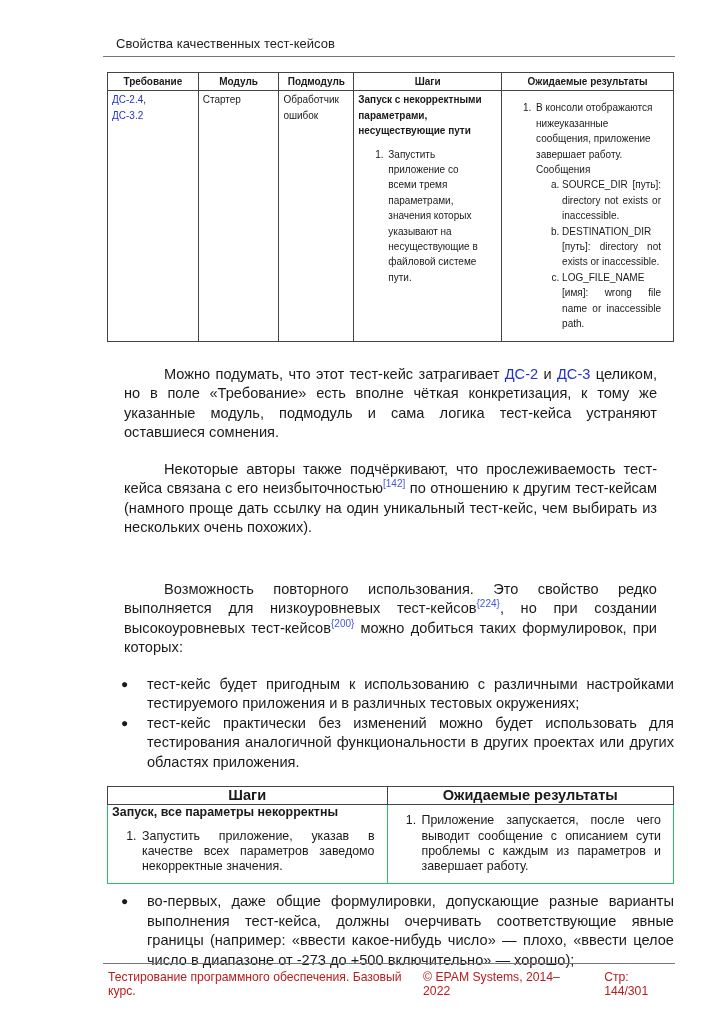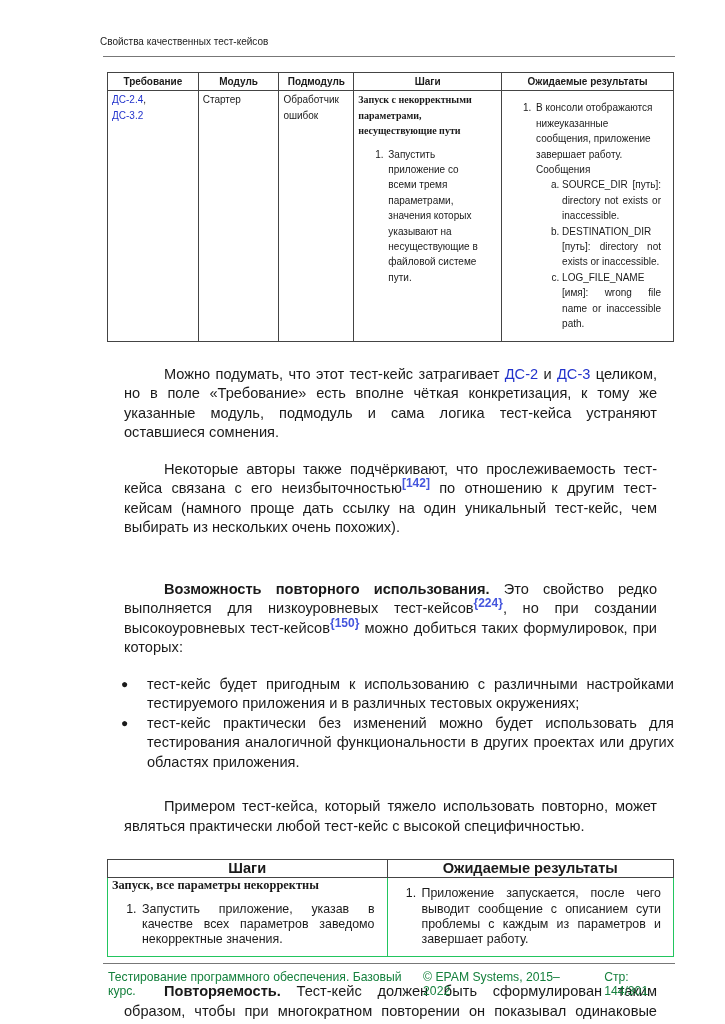--- a/index.html
+++ b/index.html
@@ -2,59 +2,59 @@
 <html><head>
 <meta charset="utf-8">
 <style>
   html, body { margin: 0; padding: 0; background: #ffffff; }
   body {
     width: 725px; height: 1024px; position: relative; overflow: hidden;
     font-family: "Liberation Sans", "DejaVu Sans", sans-serif;
     color: #1a1a1a;
   }
   .page-header {
-    position: absolute; left: 100px; top: 36px; width: 564px;
-    font-size: 10px; color: #222;
+    position: absolute; left: 116px; top: 36px; width: 564px;
+    font-size: 13px; color: #222;
   }
   .header-rule {
     position: absolute; left: 103px; top: 56px; width: 572px; height: 1px; background: #777;
   }
   .content {
     position: absolute; left: 107px; top: 72px; width: 567px;
     font-size: 14.6px; line-height: 19.5px;
   }
   .para { margin: 17px; text-align: justify; text-indent: 40px; }
   .caption { margin: 0 0 4px 0; text-indent: 40px; }
   .link { color: #2233cc; }
-  .sup { font-size: 12px; vertical-align: 6px; color: #4455dd; line-height: 0; font-weight: bold; }
-  b.lead { font-weight: bold; }
+  .sup { font-size: 10px; vertical-align: 6px; color: #4455dd; line-height: 0; }
+  b.lead { font-weight: normal; }
   table.tc {
     border-collapse: collapse; width: 100%; font-size: 10px; line-height: 15.4px;
   }
   table.tc th, table.tc td {
     border: 1px solid #444; vertical-align: top; padding: 1px 4px;
   }
   table.tc th { font-weight: bold; text-align: center; padding: 1px 4px; }
-  .bold { font-weight: bold; font-family: Liberation Serif, serif; }
+  .bold { font-weight: bold; }
   ol.steps { margin: 8px; padding-left: 20px; }
   ol.steps > li { padding-left: 2px; }
   ol.sub { margin: 0; padding-left: 26px; list-style-type: lower-alpha; text-align: justify; }
   ul.bullets { margin: 0; padding-left: 40px; list-style: none; }
   ul.bullets li { position: relative; text-align: justify; }
   ul.bullets li .bullet { position: absolute; left: -26px; top: 0; font-size: 12px; }
   .gap8 { height: 8px; }
   .gap6 { height: 6px; }
   table.tc2 { border-collapse: collapse; width: 100%; font-size: 12.4px; line-height: 15.3px; }
   table.tc2 th { border: 1px solid #444; font-size: 14.6px; font-weight: bold; text-align: center; padding: 1px 4px; }
   table.tc2 td { border: 1px solid #22c55e; vertical-align: top; padding: 0 4px 1px 4px; text-align: justify; }
   .footer-rule {
     position: absolute; left: 103px; top: 963px; width: 572px; height: 1px; background: #777;
   }
   .footer {
-    position: absolute; left: 108px; top: 970px; width: 566px; font-size: 12.2px; color: #15803d;
+    position: absolute; left: 108px; top: 970px; width: 566px; font-size: 12.2px; color: #b91c1c;
     display: flex; justify-content: space-between;
   }
 </style>
 </head>
 <body>
 
 <div class="page-header">Свойства качественных тест-кейсов</div>
 <div class="header-rule"></div>
 
 <div class="content">
@@ -108,30 +108,29 @@
   </table>
 
   <div class="gap6"></div>
 
   <p class="para"><span>Можно подумать, что этот тест-кейс затрагивает </span><span class="link">ДС-2</span><span> и </span><span class="link">ДС-3</span><span> целиком, но в поле «Требование» есть вполне чёткая конкретизация, к тому же указанные модуль, подмодуль и сама логика тест-кейса устраняют оставшиеся сомнения.</span></p>
 
   <p class="para"><span>Некоторые авторы также подчёркивают, что прослеживаемость тест-кейса связана с его неизбыточностью</span><span class="sup">[142]</span><span> по отношению к другим тест-кейсам (намного проще дать ссылку на один уникальный тест-кейс, чем выбирать из нескольких очень похожих).</span></p>
 
   <div class="gap8"></div>
 
-  <p class="para"><b class="lead">Возможность повторного использования.</b><span> Это свойство редко выполняется для низкоуровневых тест-кейсов</span><span class="sup">{224}</span><span>, но при создании высокоуровневых тест-кейсов</span><span class="sup">{150}</span><span> можно добиться таких формулировок, при которых:</span></p>
+  <p class="para"><b class="lead">Возможность повторного использования.</b><span> Это свойство редко выполняется для низкоуровневых тест-кейсов</span><span class="sup">{224}</span><span>, но при создании высокоуровневых тест-кейсов</span><span class="sup">{200}</span><span> можно добиться таких формулировок, при которых:</span></p>
 
   <ul class="bullets">
     <li><span class="bullet">●</span><span>тест-кейс будет пригодным к использованию с различными настройками тестируемого приложения и в различных тестовых окружениях;</span></li>
     <li><span class="bullet">●</span><span>тест-кейс практически без изменений можно будет использовать для тестирования аналогичной функциональности в других проектах или других областях приложения.</span></li>
   </ul>
 
   <div class="gap8"></div>
 
-  <p class="para">Примером тест-кейса, который тяжело использовать повторно, может являться практически любой тест-кейс с высокой специфичностью.</p>
 
   <div class="gap6"></div>
 
   <table class="tc2">
     <colgroup>
         <col style="width:280px">
         <col style="width:287px">
       </colgroup>
     <thead>
       <tr>
@@ -151,26 +150,25 @@
           <ol class="steps">
             <li>Приложение запускается, после чего выводит сообщение с описанием сути проблемы с каждым из параметров и завершает работу.</li>
           </ol>
         </td>
       </tr>
     </tbody>
   </table>
 
   <div class="gap8"></div>
 
-  <p class="para"><b class="lead">Повторяемость.</b><span> Тест-кейс должен быть сформулирован таким образом, чтобы при многократном повторении он показывал одинаковые результаты. Это свойство можно разделить на два подпункта:</span></p>
 
   <ul class="bullets">
     <li><span class="bullet">●</span><span>во-первых, даже общие формулировки, допускающие разные варианты выполнения тест-кейса, должны очерчивать соответствующие явные границы (например: «ввести какое-нибудь число» — плохо, «ввести целое число в диапазоне от -273 до +500 включительно» — хорошо);</span></li>
 
   </ul>
 </div>
 
 <div class="footer-rule"></div>
 <div class="footer">
   <span>Тестирование программного обеспечения. Базовый курс.</span>
-  <span style="margin-left:auto;margin-right:22px;">© EPAM Systems, 2015–2022</span>
+  <span style="margin-left:auto;margin-right:22px;">© EPAM Systems, 2014–2022</span>
   <span>Стр: 144/301</span>
 </div>
 
 </body></html>

